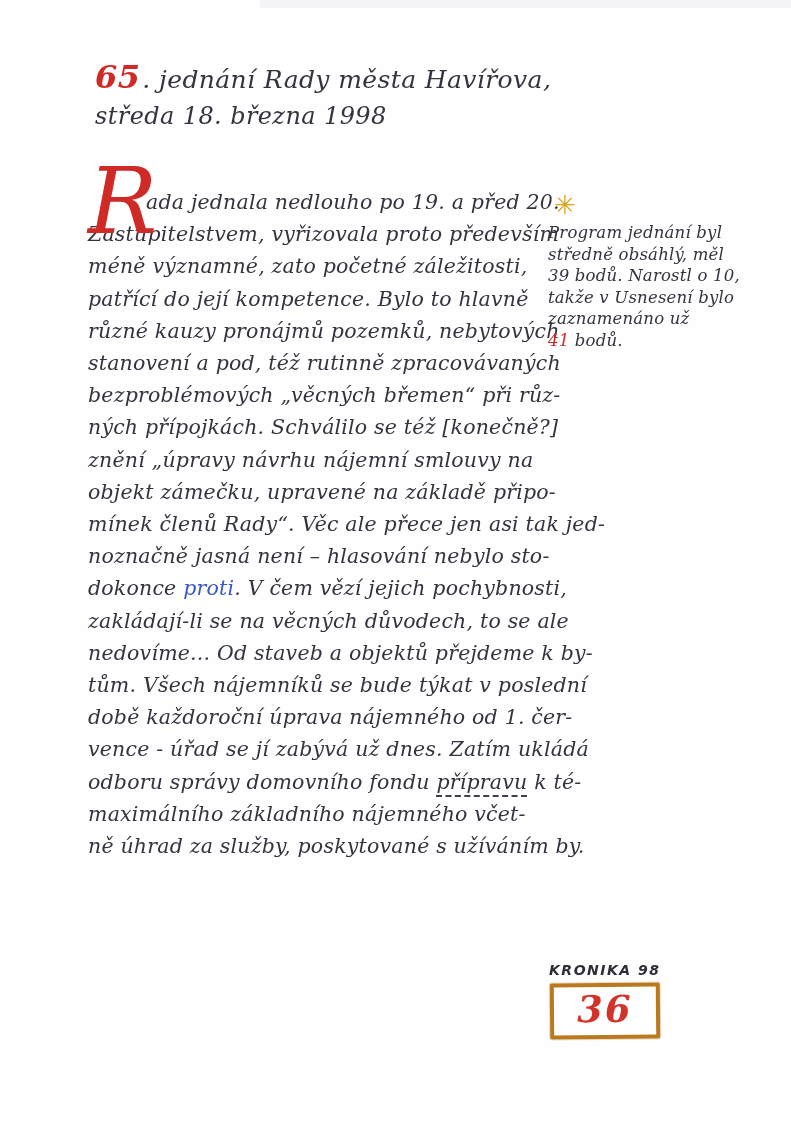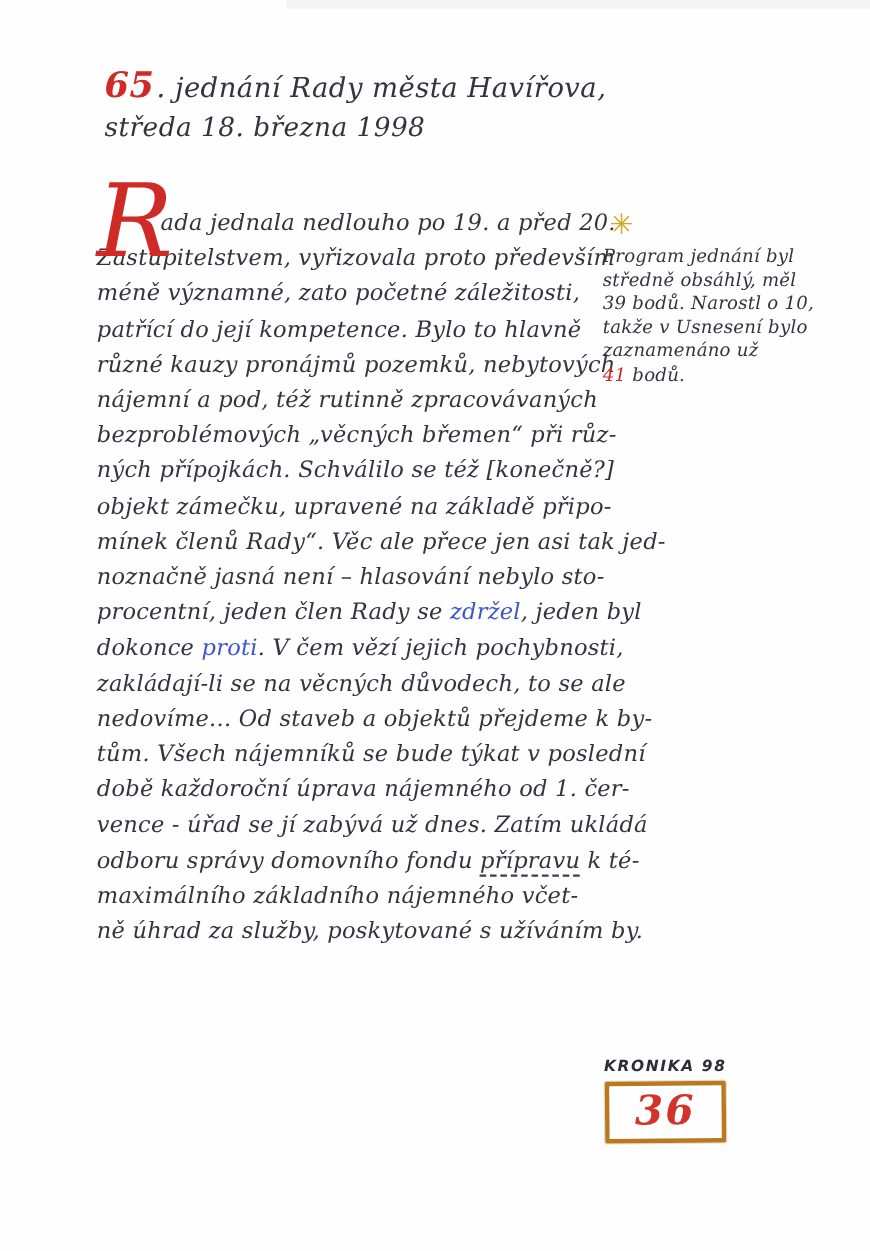--- a/index.html
+++ b/index.html
@@ -69,27 +69,27 @@
   </div>
 
   <div class="bodytext">
     <span class="dropcap">R</span>
     <div>
         <div class="line"><span>ada jednala nedlouho po 19. a před 20.</span></div>
         <div class="line"><span>Zastupitelstvem, vyřizovala proto především</span></div>
         <div class="line"><span>méně významné, zato početné záležitosti,</span></div>
         <div class="line"><span>patřící do její kompetence. Bylo to hlavně</span></div>
         <div class="line"><span>různé kauzy pronájmů pozemků, nebytových</span></div>
-        <div class="line"><span>nájemní a pod, též rutinně zpracovávaných</span></div>
+        <div class="line"><span>stanovení a pod, též rutinně zpracovávaných</span></div>
         <div class="line"><span>bezproblémových „věcných břemen“ při růz-</span></div>
         <div class="line"><span>ných přípojkách. Schválilo se též [konečně?]</span></div>
+        <div class="line"><span>znění „úpravy návrhu nájemní smlouvy na</span></div>
         <div class="line"><span>objekt zámečku, upravené na základě připo-</span></div>
         <div class="line"><span>mínek členů Rady“. Věc ale přece jen asi tak jed-</span></div>
         <div class="line"><span>noznačně jasná není – hlasování nebylo sto-</span></div>
-        <div class="line"><span>procentní, jeden člen Rady se </span><span class="seg-blue">zdržel</span><span>, jeden byl</span></div>
         <div class="line"><span>dokonce </span><span class="seg-blue">proti</span><span>. V čem vězí jejich pochybnosti,</span></div>
         <div class="line"><span>zakládají-li se na věcných důvodech, to se ale</span></div>
         <div class="line"><span>nedovíme... Od staveb a objektů přejdeme k by-</span></div>
         <div class="line"><span>tům. Všech nájemníků se bude týkat v poslední</span></div>
         <div class="line"><span>době každoroční úprava nájemného od 1. čer-</span></div>
         <div class="line"><span>vence - úřad se jí zabývá už dnes. Zatím ukládá</span></div>
         <div class="line"><span>odboru správy domovního fondu </span><span class="seg-underline">přípravu</span><span> k té-</span></div>
         <div class="line"><span>maximálního základního nájemného včet-</span></div>
         <div class="line"><span>ně úhrad za služby, poskytované s užíváním by.</span></div>
       </div>

